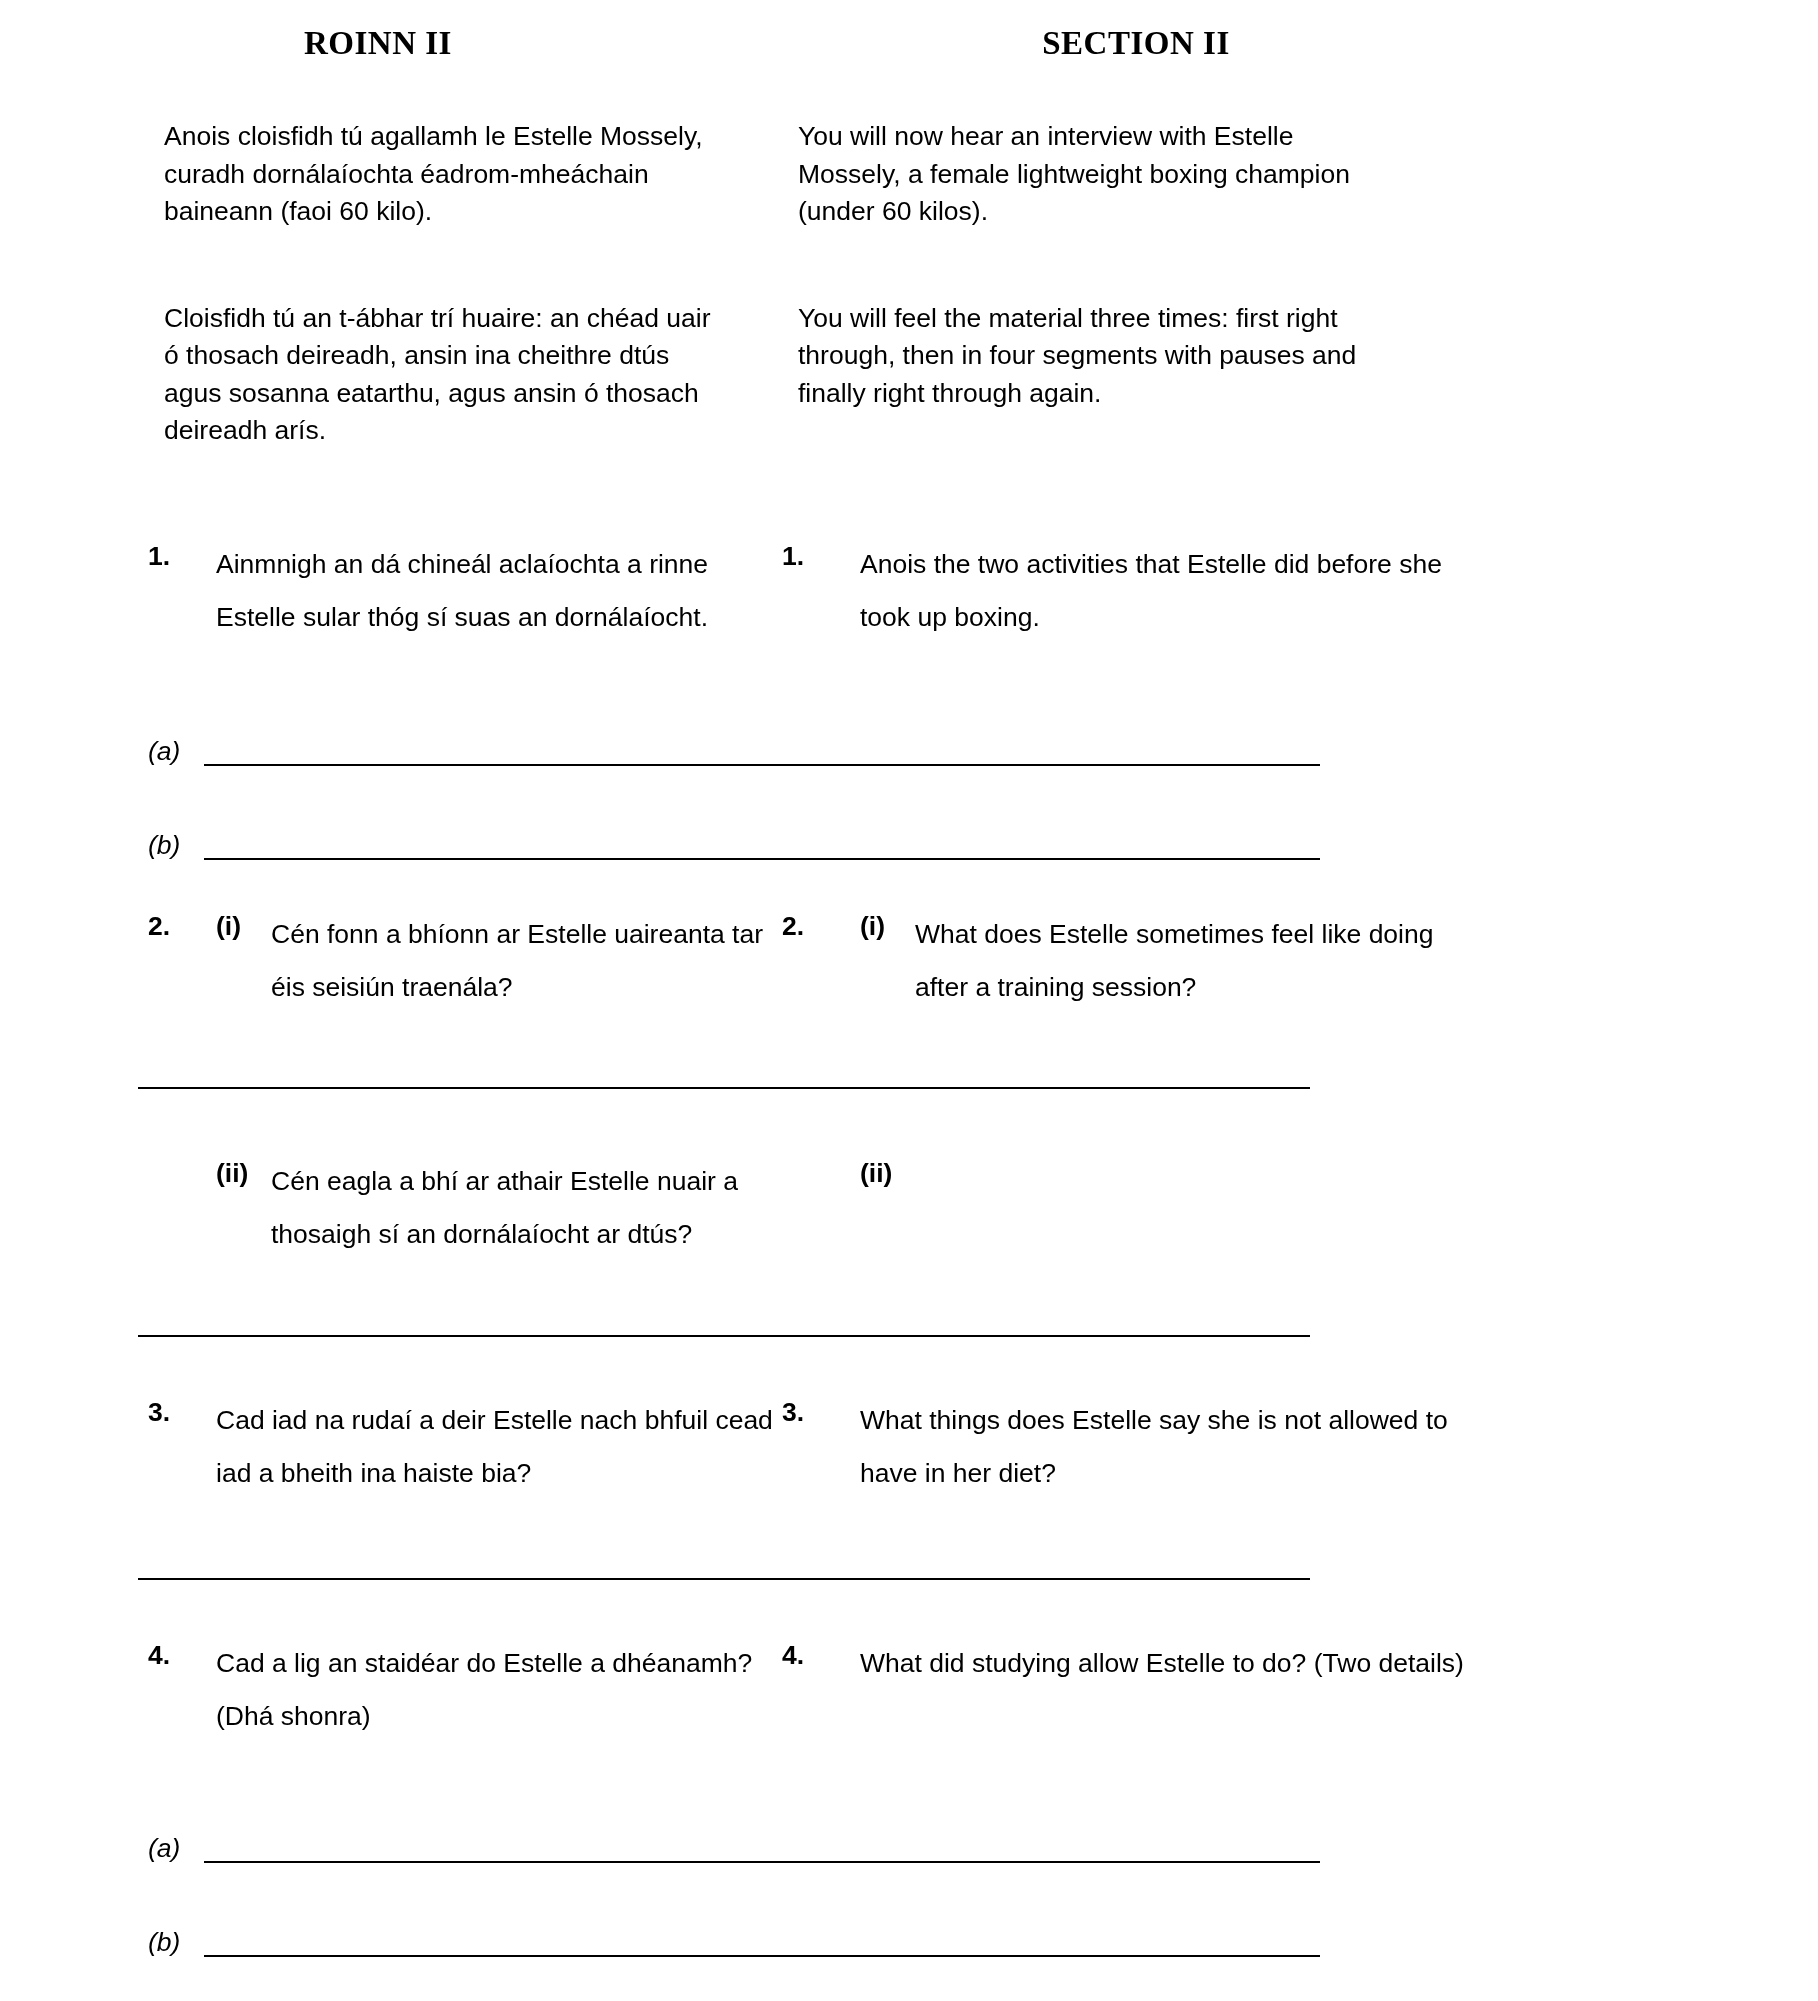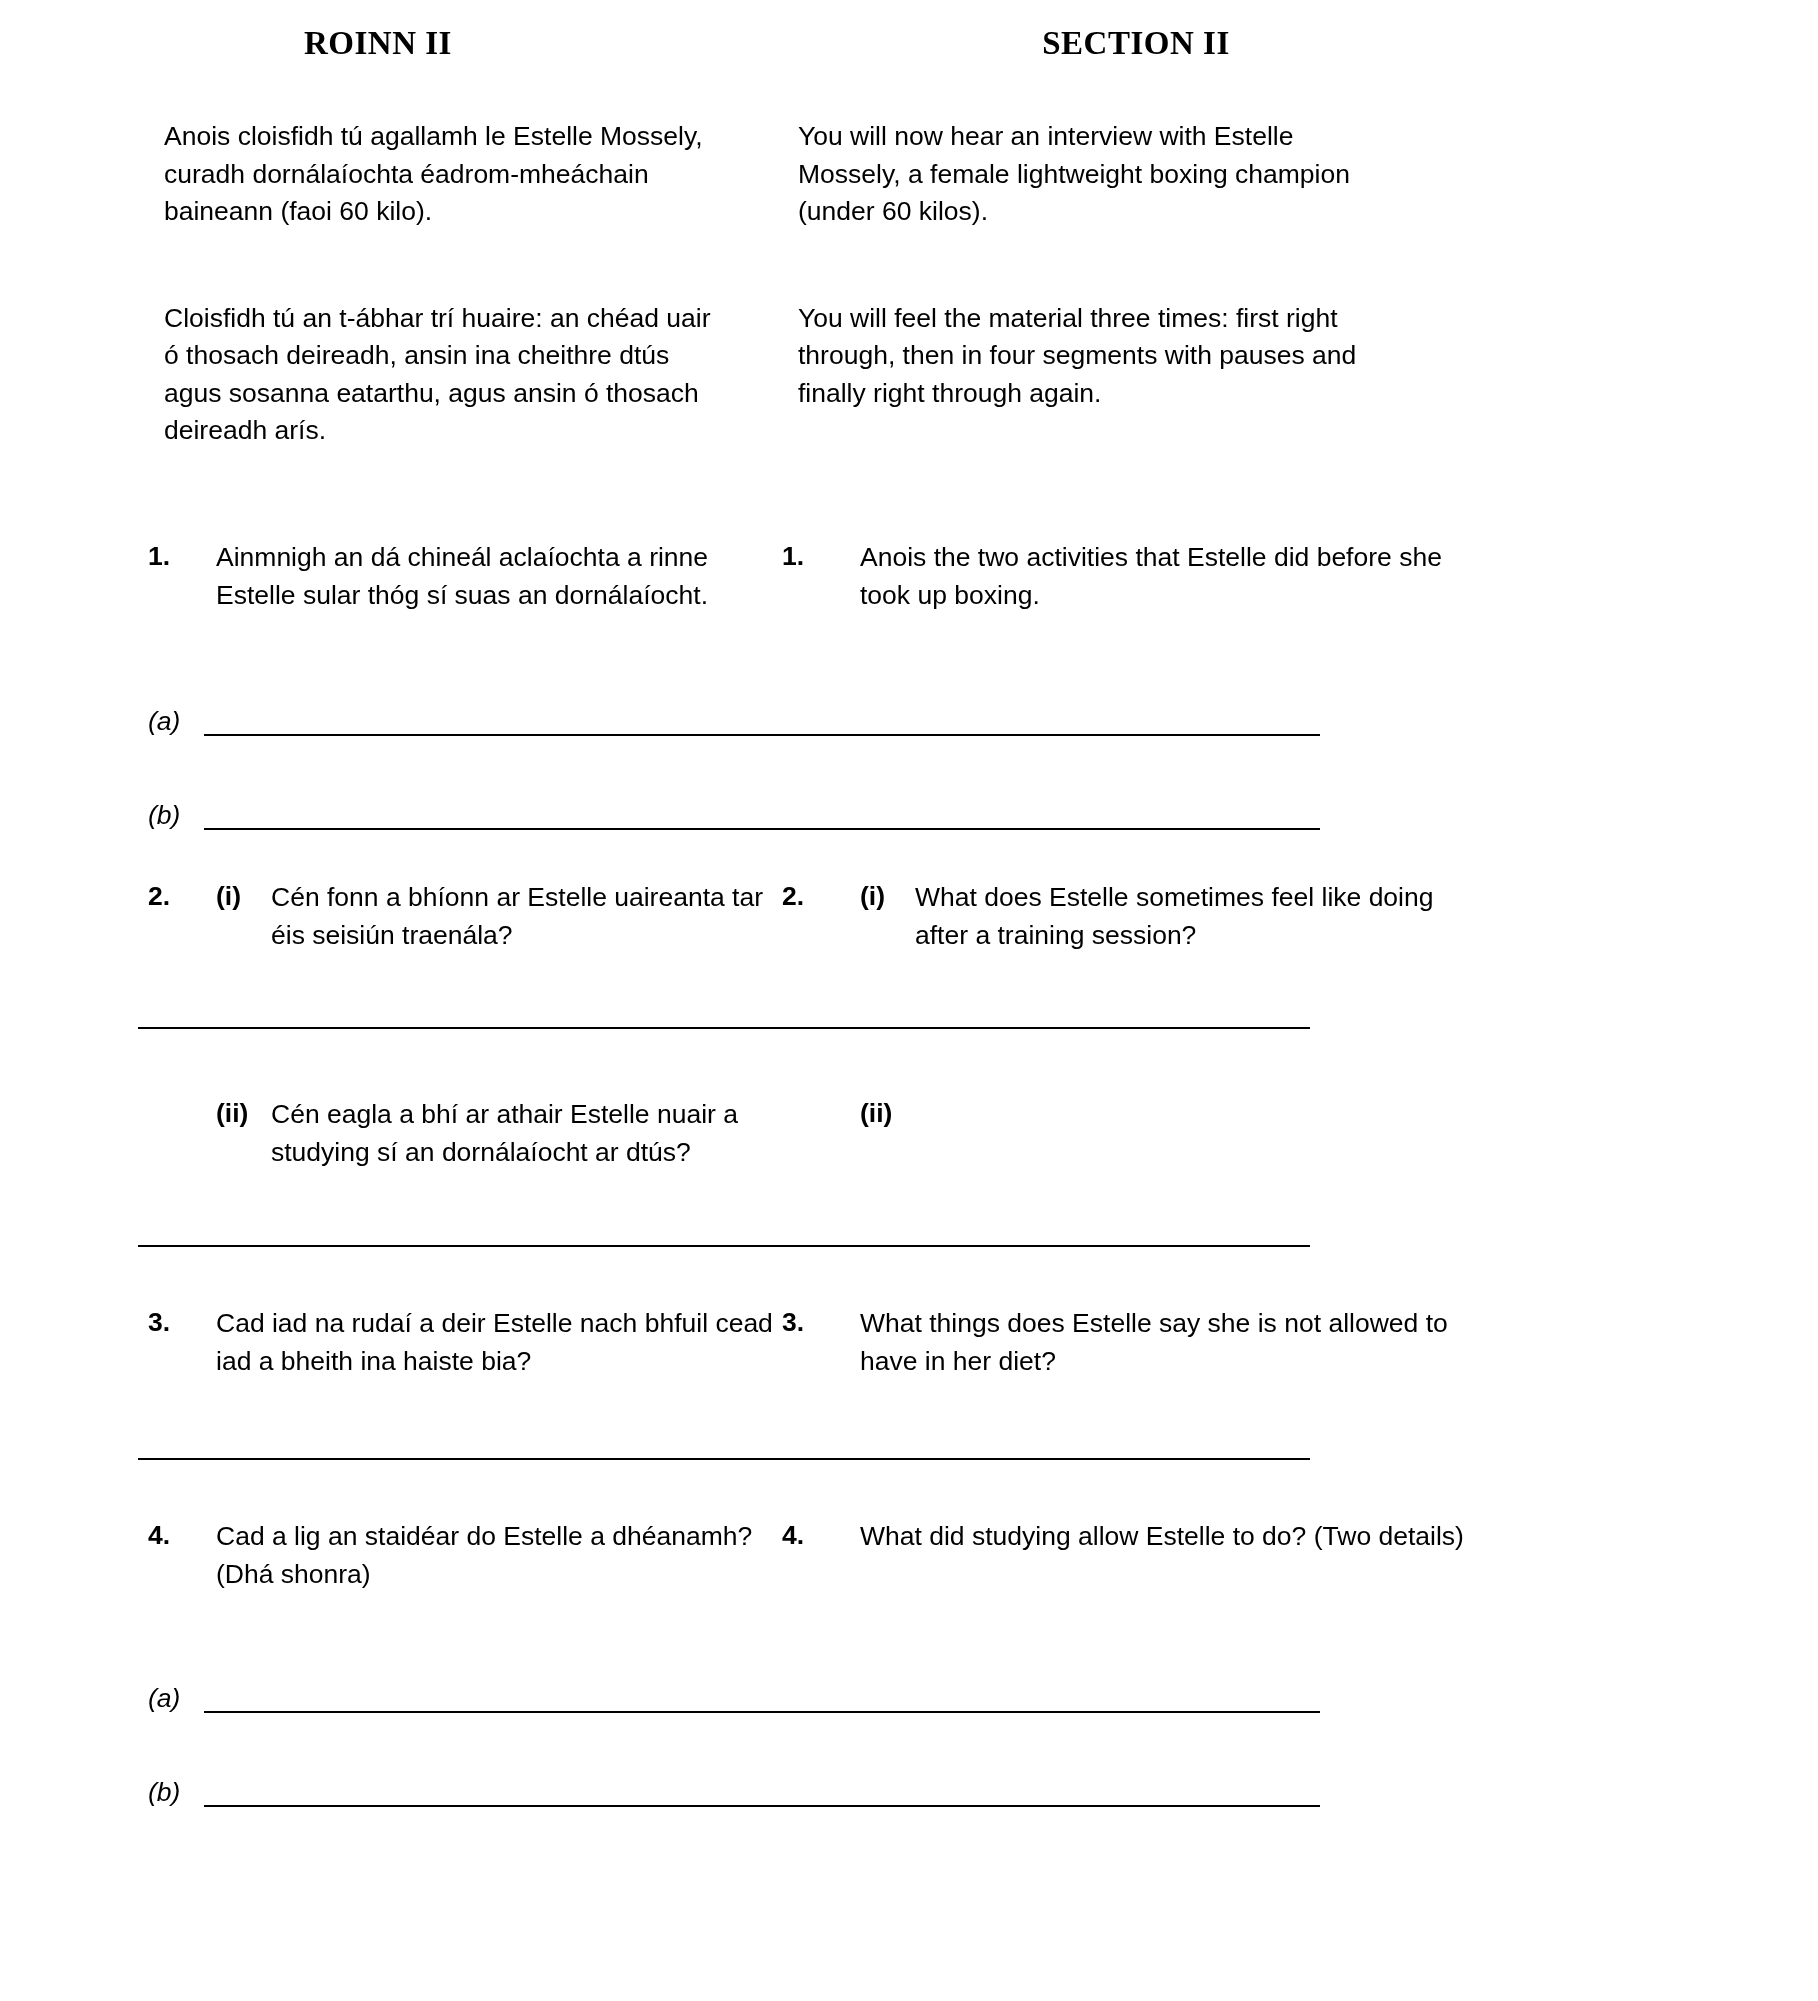--- a/index.html
+++ b/index.html
@@ -92,21 +92,21 @@
   .qnum.r { width: 78px; flex: 0 0 78px; }
   .qroman {
     font-size: 26.5px;
     line-height: 37.5px;
     font-weight: bold;
     width: 55px;
     flex: 0 0 55px;
   }
   .qtext {
     font-size: 26.5px;
-    line-height: 38px;
+    line-height: 53px;
     flex: 1 1 auto;
   }
 
   
   .answer-row {
     display: flex;
     align-items: flex-end;
     width: 1172px;
     margin-left: 148px;
   }
@@ -210,21 +210,21 @@
   <div style="height:73px"></div>
 
   <div class="separator"></div>
 
   <div style="height:66px"></div>
 
   <div class="qrow">
     <div class="qcol-left">
       <div class="qnum"></div>
       <div class="qroman">(ii)</div>
-      <div class="qtext" style="width:500px">Cén eagla a bhí ar athair Estelle nuair a studying sí an dornálaíocht ar dtús?</div>
+      <div class="qtext" style="width:500px">Cén eagla a bhí ar athair Estelle nuair a thosaigh sí an dornálaíocht ar dtús?</div>
     </div>
     <div class="qcol-right">
       <div class="qnum r"></div>
       <div class="qroman">(ii)</div>
     </div>
   </div>
 
   <div style="height:74px"></div>
 
   <div class="separator"></div>

